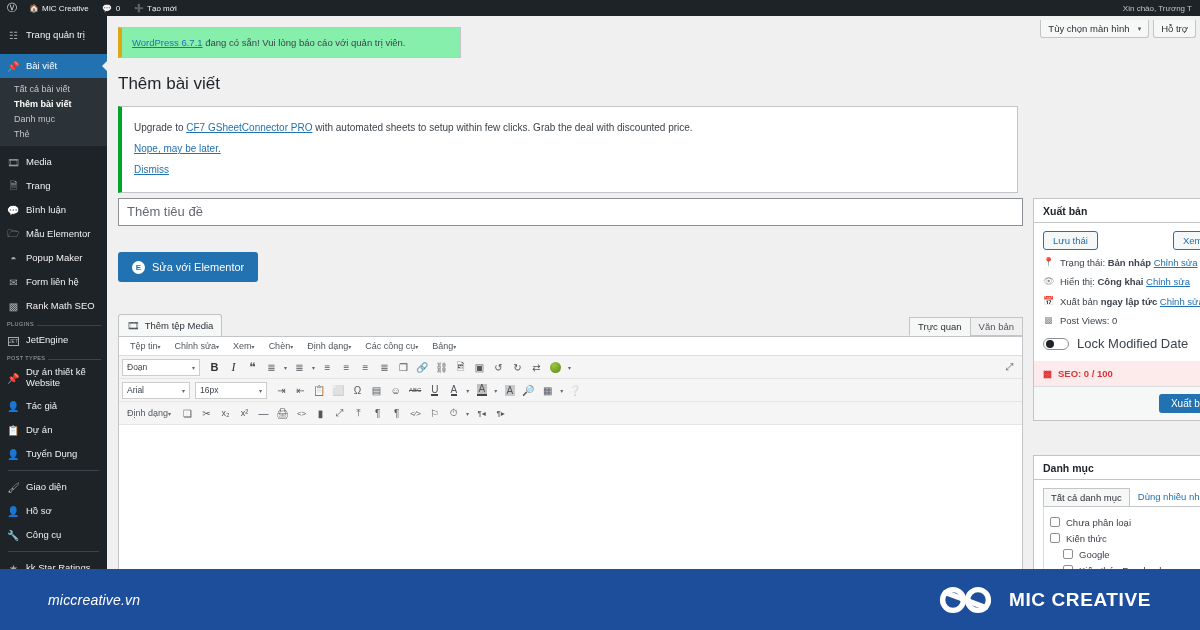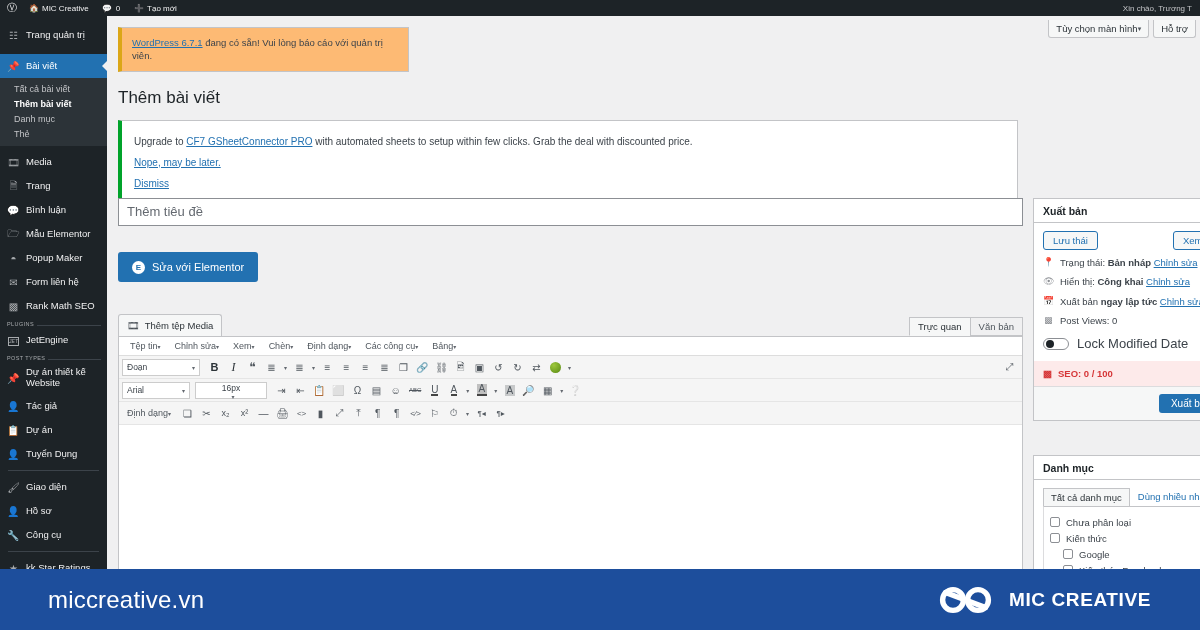--- a/index.html
+++ b/index.html
@@ -55,29 +55,29 @@
   .badge-icon {
     display:inline-block; width:11px; height:9px; border:1px solid #a7aaad; font-size:5px;
     line-height:7px; text-align:center; color:#a7aaad;
   }
 
   
   .screenopts { position:absolute; top:20px; right:4px; display:flex; gap:4px; z-index:30;}
   .so-btn {
     background:#f6f7f7; border:1px solid #c3c4c7; border-top:none;
     border-radius:0 0 3px 3px; font-size:9.5px; color:#2c3338;
-    padding:3px 7px; display:flex; align-items:center; gap:0; white-space:nowrap;
+    padding:3px 7px; display:flex; align-items:center; gap:8px; white-space:nowrap;
   }
   .so-btn .caret { font-size:7px; color:#50575e; }
 
   
   .content { position:absolute; top:16px; left:107px; width:1093px; height:614px; overflow:hidden;}
 
   .notice {
-    margin:11px 0 0 11px; width:291px; background:#fdba74; border:1px solid #c3c4c7;
+    margin:11px 0 0 11px; width:343px; background:#86efac; border:1px solid #c3c4c7;
     border-left:4px solid #dba617; padding:8px 10px; font-size:9.5px; color:#3c434a; line-height:1.4;
   }
   .notice a { color:#2271b1; text-decoration:underline; }
 
   .page-title { margin:16px 0 0 11px; font-size:17px; font-weight:400; color:#1d2327; }
 
   .notice2 {
     margin:12px 0 0 11px; width:900px; background:#fff; border:1px solid #c3c4c7;
     border-left:4px solid #00a32a; padding:10px 12px 12px 12px; font-size:10px; line-height:2.1; color:#3c434a;
   }
@@ -135,21 +135,21 @@
   .tbtn.wide { width:auto; padding:0 4px; font-size:9px;}
   .tcaret { width:9px; height:19px; display:flex; align-items:center; justify-content:center; font-size:6px; color:#646970;}
   .tsel {
     height:17px; background:#fff; border:1px solid #ccc; font-size:8.5px; color:#3c434a;
     display:flex; align-items:center; padding:0 4px; margin-right:5px; position:relative;
   }
   .tsel .lbl{ flex:1; }
   .tsel .c { font-size:6px; color:#646970; margin-left:4px;}
   .tsel.w1 { width:78px; }
   .tsel.w2 { width:68px; }
-  .tsel.w3 { width:72px;flex-direction:column; }
+  .tsel.w3 { width:72px; }
   .expand { margin-left:auto; }
   .ed-body { height:196px; background:#fff; }
 
   .underA { border-bottom:2px solid #444; line-height:.9; }
   .hiA { background:#c0c0c0; padding:0 2px; border-bottom:2px solid #444; line-height:1;}
   .grayA{ background:#c7c9ca; padding:0 2px; }
   .green-leaf {
     width:11px; height:11px; border-radius:50%;
     background:radial-gradient(circle at 35% 30%, #9ec83c 0%, #6d9c1f 70%, #4c7313 100%);
   }
@@ -200,21 +200,21 @@
   }
   .cat-item { display:flex; align-items:center; gap:6px; font-size:9.5px; color:#3c434a; padding:2.5px 0;}
   .cat-item.ind { padding-left:13px; }
   .cbx { width:10px; height:10px; border:1px solid #8c8f94; border-radius:2px; background:#fff; flex:0 0 10px;}
 
   
   .footer {
     position:absolute; left:0; bottom:0; width:1200px; height:61px; background:#1d4e9c;
     display:flex; align-items:center; z-index:60; color:#fff;
   }
-  .footer .dom { margin-left:48px; font-size:24px; letter-spacing:.2px;}
+  .footer .dom { margin-left:48px; font-size:14px; letter-spacing:.2px;font-style:italic;}
   .footer .brand { margin-left:auto; margin-right:49px; display:flex; align-items:center; gap:13px;}
   .footer .brand .btext { font-size:19px; font-weight:bold; letter-spacing:.6px;}
 </style>
 </head>
 <body>
 
 <div class="screen">
 
   <div class="adminbar">
     <div class="ab-item logo">

